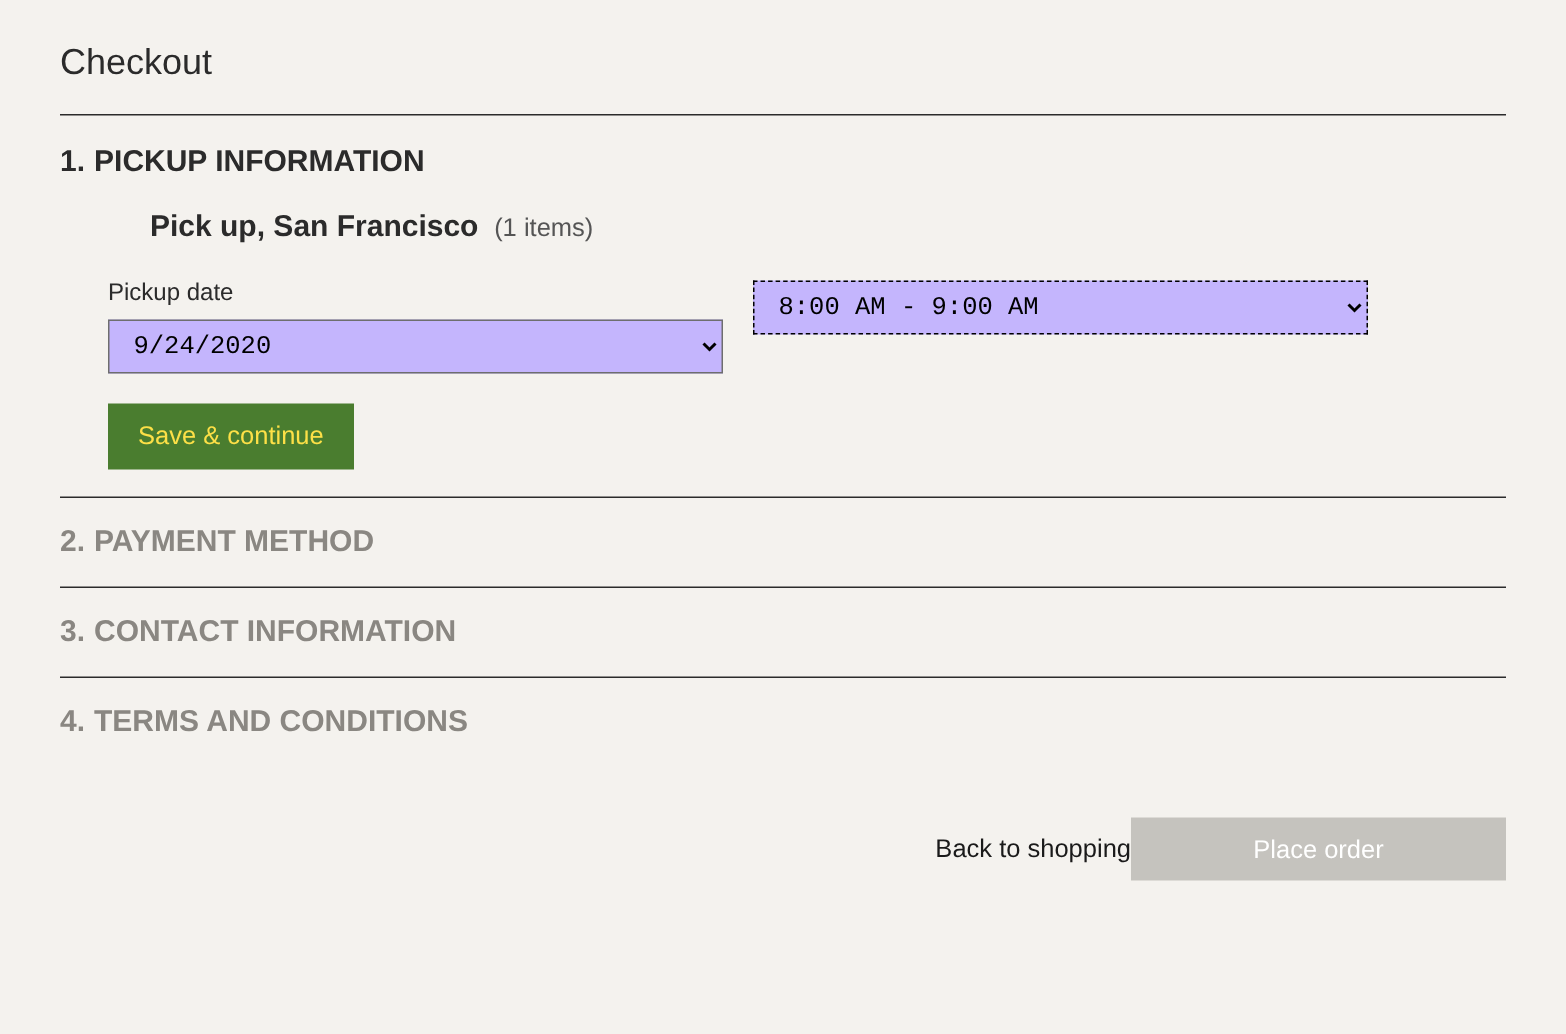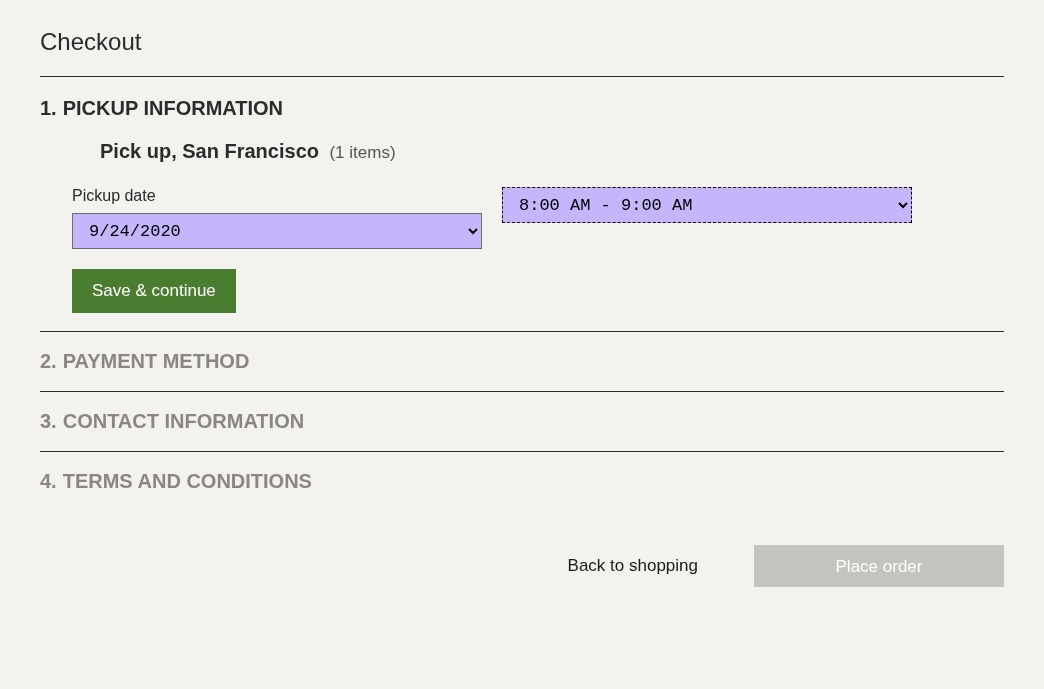--- a/index.html
+++ b/index.html
@@ -58,32 +58,31 @@
       background: #c4b5fd;
       border: 1px solid #6e6e6e;
       font-family: Liberation Mono, monospace;
     }
     select#timeslot {
       border: 1px dashed #000000;
     }
     .save-btn {
       margin-left: 32px;
       background: #4a7d2f;
-      color: #ffffff;
+      color: #fde047;
       border: none;
       font-size: 17px;
       padding: 12px 20px;
       cursor: pointer;
       font-family: inherit;
     }
     .footer-actions {
       display: flex;
       justify-content: flex-end;
       align-items: center;
-      gap: 56px;
       margin-top: 34px;
     }
     .back-link {
       font-size: 17px;
       color: #1a1a1a;
       cursor: pointer;
     }
     .place-order-btn {
       background: #c5c3be;
       color: #ffffff;

